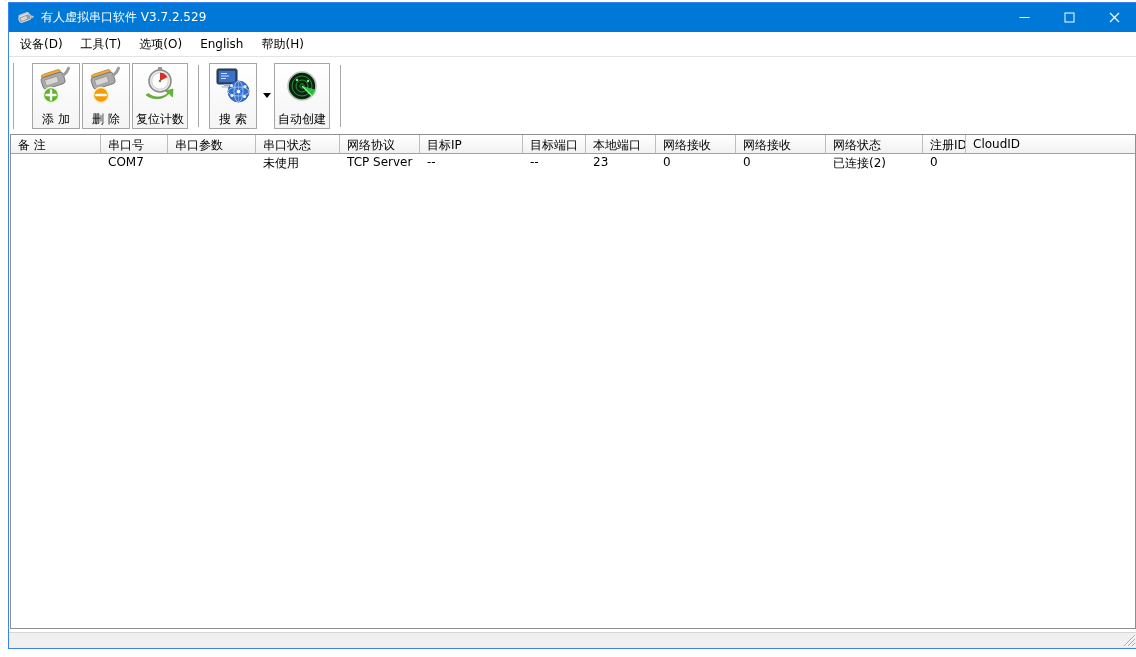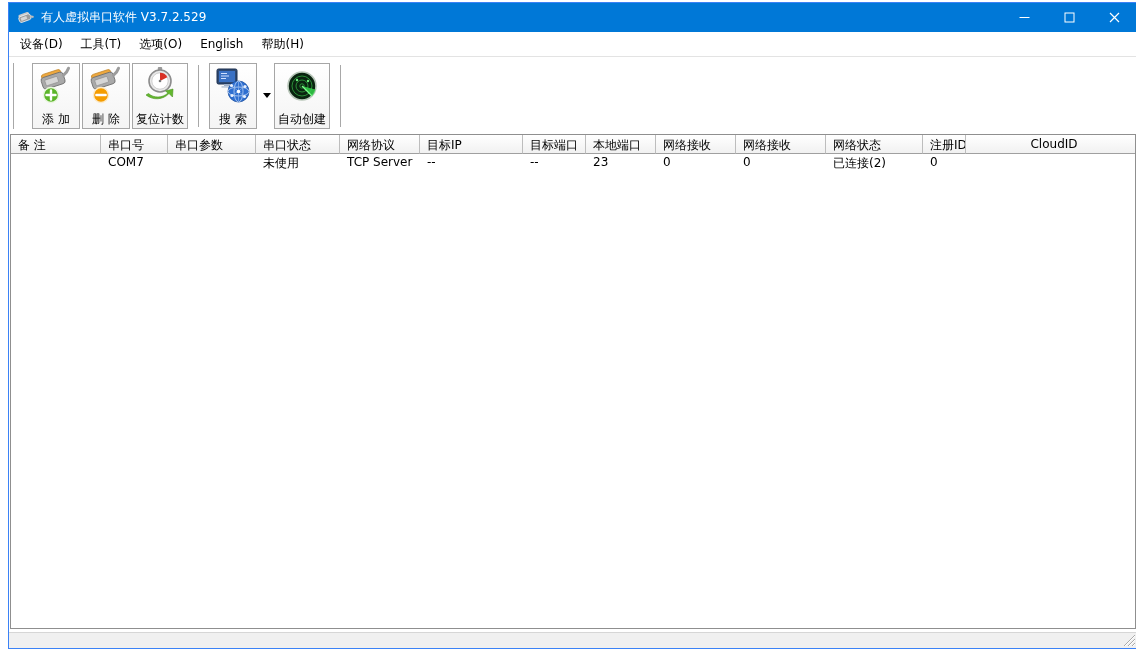--- a/index.html
+++ b/index.html
@@ -36,21 +36,21 @@
              background:transparent; border:none; cursor:default; }
   .caret { width:0; height:0; border-left:4px solid transparent; border-right:4px solid transparent;
            border-top:5px solid #000; }
 
   
   .table-area { flex:1 1 auto; margin:0 1px; border:1px solid #8f8f8f; background:#fff;
                 display:flex; flex-direction:column; overflow:hidden; }
   .thead { display:flex; height:19px; flex:0 0 auto; }
   .th { padding:2px 0 0 7px; background:linear-gradient(#ffffff,#f1f1f1); border-right:1px solid #bdbdbd;
         border-bottom:1px solid #a0a0a0; white-space:nowrap; overflow:hidden; flex:0 0 auto; cursor:default; }
-  .th.fill { flex:1 1 auto; border-right:none;text-align:center; }
+  .th.fill { flex:1 1 auto; border-right:none; }
   .trow { display:flex; height:17px; flex:0 0 auto; }
   .td { padding:1px 0 0 7px; white-space:nowrap; overflow:hidden; flex:0 0 auto; }
   .td.fill { flex:1 1 auto; }
   .tbody-space { flex:1 1 auto; background:#fff; }
 
   
   .status-gap { height:3px; background:#fff; flex:0 0 auto; }
   .statusbar { height:16px; background:#f0f0f0; border-top:1px solid #d6d6d6; position:relative; flex:0 0 auto; }
   .grip { position:absolute; right:1px; bottom:1px; width:13px; height:13px; cursor:nwse-resize; }
 </style>

